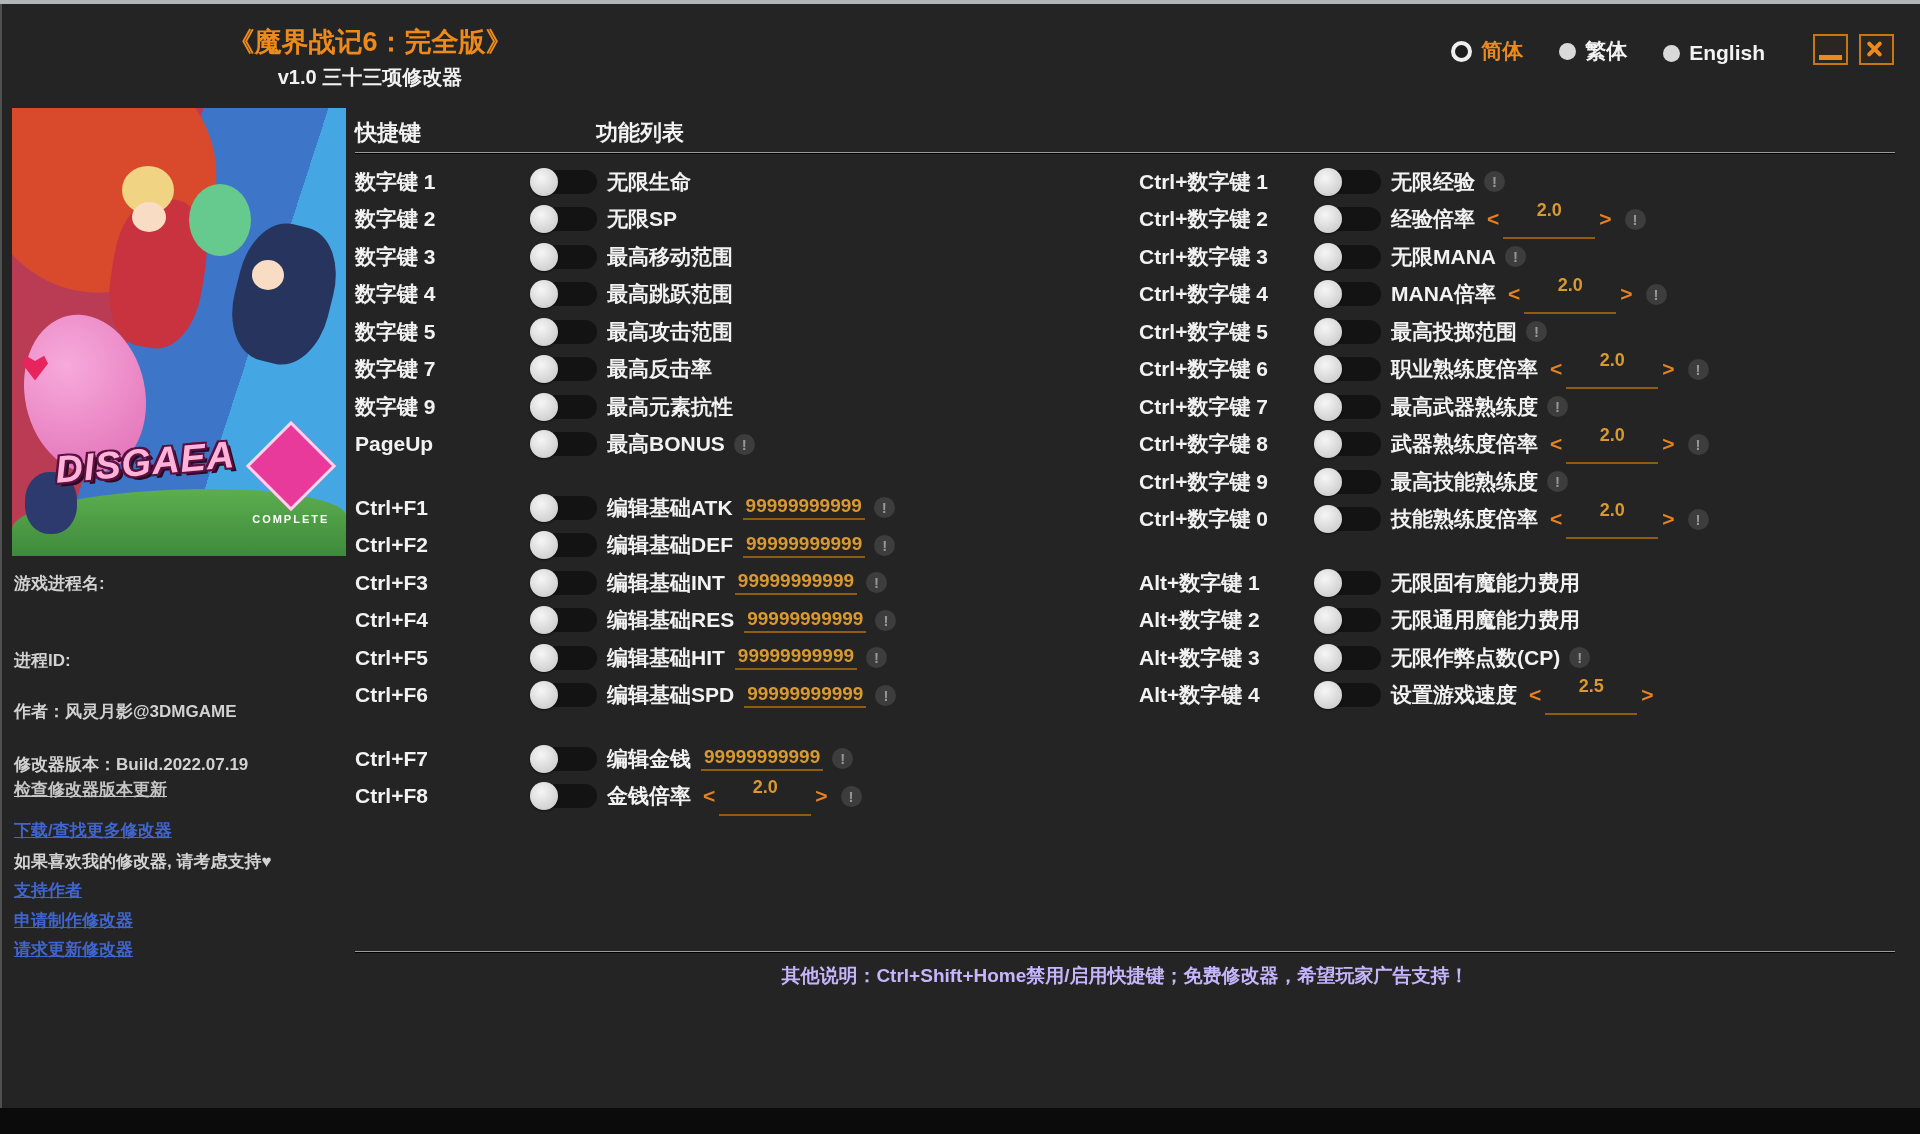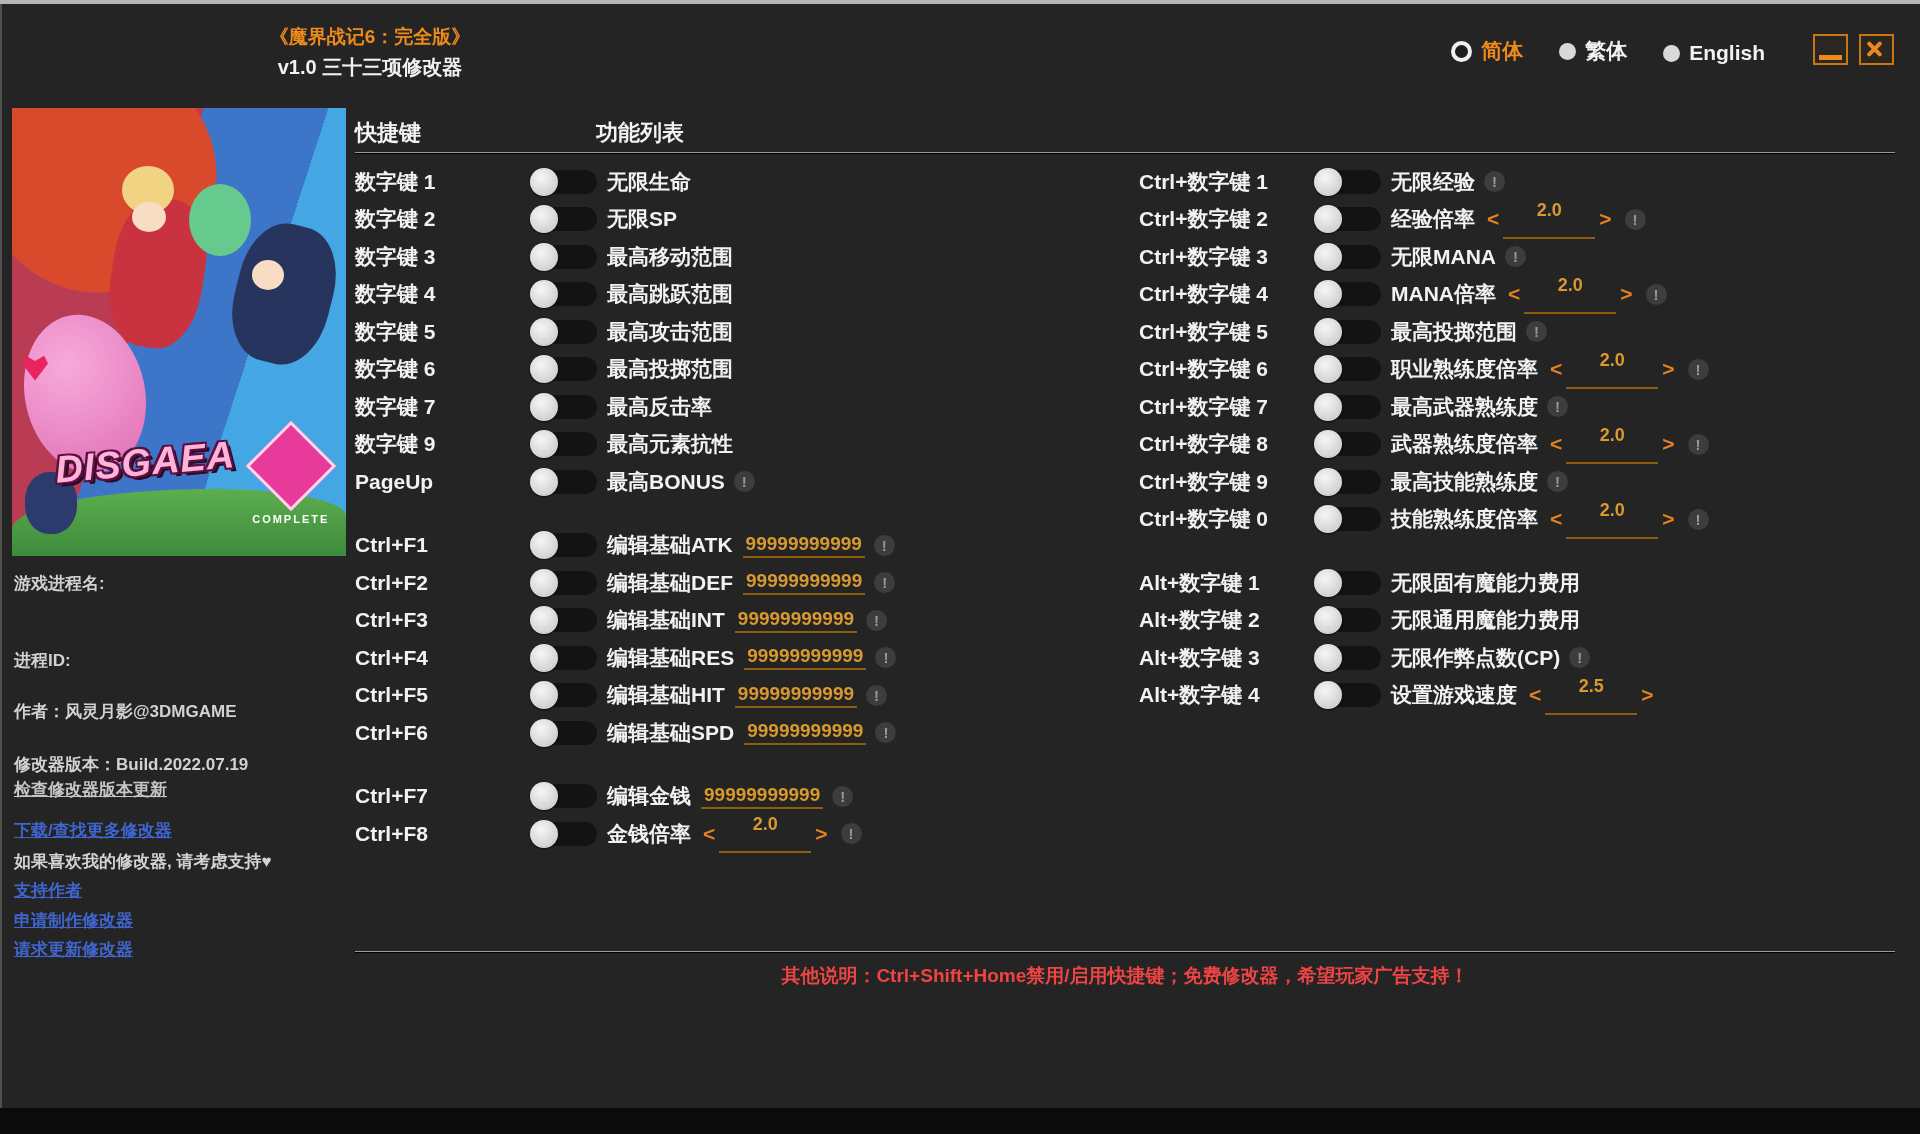--- a/index.html
+++ b/index.html
@@ -4,21 +4,21 @@
 <style>
   html,body{margin:0;padding:0;background:#000;}
   .app{position:relative;width:1920px;height:1134px;background:#242424;overflow:hidden;
        font-family:"Liberation Sans",sans-serif;-webkit-font-smoothing:antialiased;}
   .top-edge{position:absolute;top:0;left:0;right:0;height:4px;background:#b3b6b8;}
   .left-edge{position:absolute;top:4px;left:0;width:2px;bottom:26px;background:#4f4f4f;}
   .bottom-edge{position:absolute;left:0;right:0;bottom:0;height:26px;background:#0b0b0b;}
 
   
   .titleblock{position:absolute;left:90px;top:24px;width:560px;text-align:center;}
-  .title1{font-size:19px;font-weight:bold;color:#ee8a1c;}
+  .title1{font-size:27px;font-weight:bold;color:#ee8a1c;}
   .title2{font-size:20px;font-weight:bold;color:#f2f2f2;margin-top:4px;}
   .langbar{position:absolute;top:34px;right:26px;display:flex;align-items:flex-end;gap:36px;}
   .radio{display:flex;align-items:center;gap:9px;cursor:pointer;}
   .radio .dot{width:17px;height:17px;border-radius:50%;background:#d9d9d9;flex:none;}
   .radio.selected .dot{width:13px;height:13px;background:#1d1d1d;border:4px solid #efefef;}
   .radio .rlabel{font-size:21px;font-weight:bold;color:#f2f2f2;}
   .radio.selected .rlabel{color:#ee8a1c;}
   .winbtn{width:31px;height:27px;border:2px solid #c77613;background:#2a2622;position:relative;cursor:pointer;}
   .winbtn.min::after{content:"";position:absolute;left:4px;right:4px;bottom:3px;height:5px;background:#ee8a1c;}
   .winbtn.close::before,.winbtn.close::after{content:"";position:absolute;left:4px;top:11px;width:19px;height:4px;
@@ -52,21 +52,21 @@
   .side-text{position:absolute;left:14px;font-size:17px;font-weight:bold;color:#d2d2d2;white-space:nowrap;}
   .side-link{color:#4065cf;text-decoration:underline;cursor:pointer;}
   .side-link.gray{color:#c6c6c6;}
 
   
   .colhead{position:absolute;top:118px;font-size:22px;font-weight:bold;color:#f2f2f2;}
   .rule{position:absolute;left:355px;right:25px;height:1px;background:#9b9b9b;box-shadow:0 1px 0 #000;}
   .rule.hdr{top:152px;}
   .rule.ftr{top:951px;}
   .footer-note{position:absolute;left:355px;right:25px;top:963px;text-align:center;
-     font-size:19px;font-weight:bold;color:#ef4444;}
+     font-size:19px;font-weight:bold;color:#c4b5fd;}
 
   .col{position:absolute;top:163px;}
   .col-left{left:355px;}
   .col-right{left:1139px;}
   .group + .group{margin-top:26px;}
   .row{display:flex;align-items:center;height:37.5px;}
   .hotkey{width:178px;flex:none;font-size:21px;font-weight:bold;color:#f2f2f2;white-space:nowrap;}
   .toggle{position:relative;width:64px;height:24px;border-radius:12px;background:#131313;flex:none;margin-right:10px;cursor:pointer;}
   .knob{position:absolute;left:-3px;top:-2px;width:28px;height:28px;border-radius:50%;
         background:radial-gradient(circle at 40% 35%,#f6f6f6,#d2d2d2 70%,#bdbdbd);box-shadow:0 1px 2px rgba(0,0,0,.6);}
@@ -174,27 +174,20 @@
           <span class="label">最高跳跃范围</span>
         </div>
         <div class="row">
           <span class="hotkey">数字键 5</span>
           <span class="toggle">
             <span class="knob"></span>
           </span>
           <span class="label">最高攻击范围</span>
         </div>
         <div class="row">
-          <span class="hotkey">数字键 6</span>
-          <span class="toggle">
-            <span class="knob"></span>
-          </span>
-          <span class="label">最高投掷范围</span>
-        </div>
-        <div class="row">
           <span class="hotkey">数字键 7</span>
           <span class="toggle">
             <span class="knob"></span>
           </span>
           <span class="label">最高反击率</span>
         </div>
         <div class="row">
           <span class="hotkey">数字键 9</span>
           <span class="toggle">
             <span class="knob"></span>

